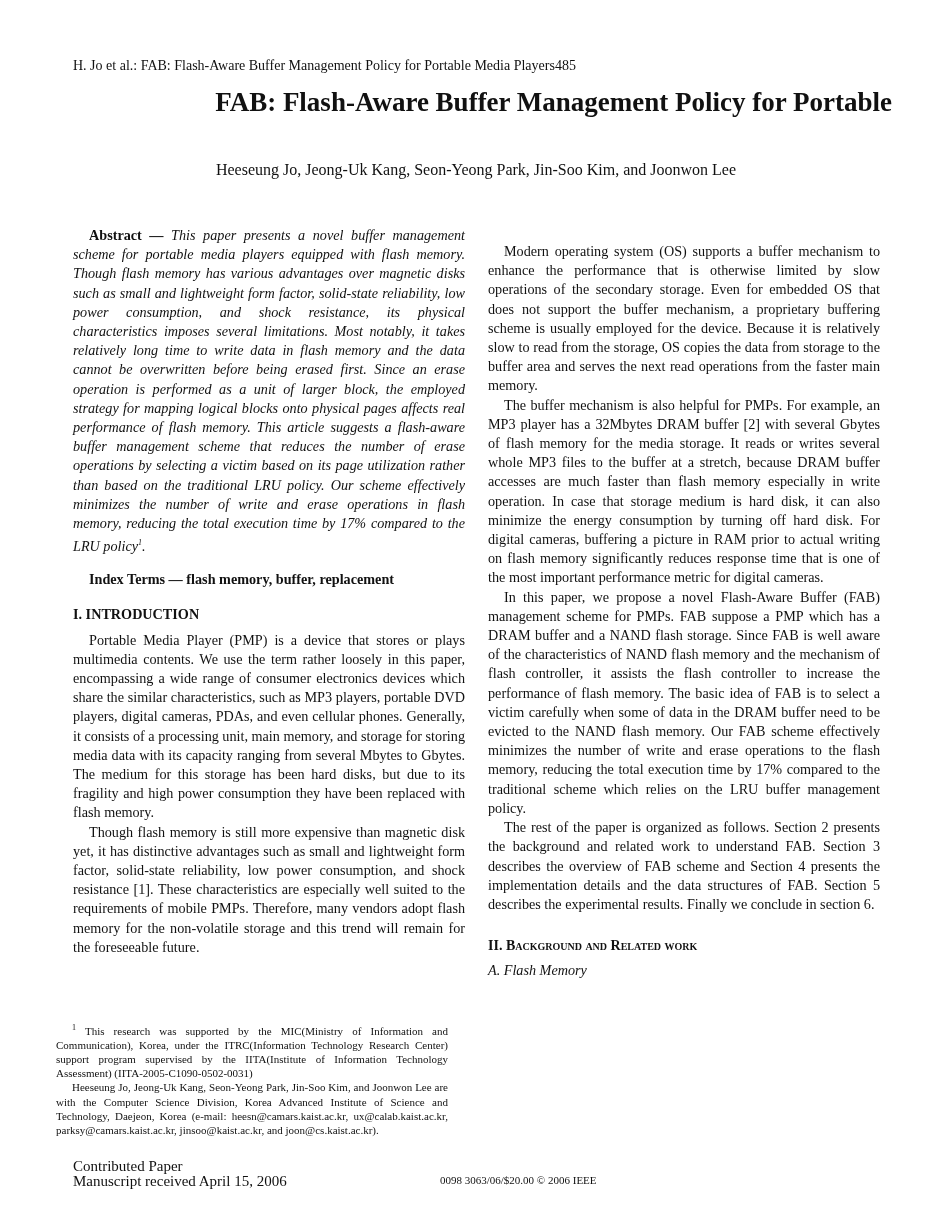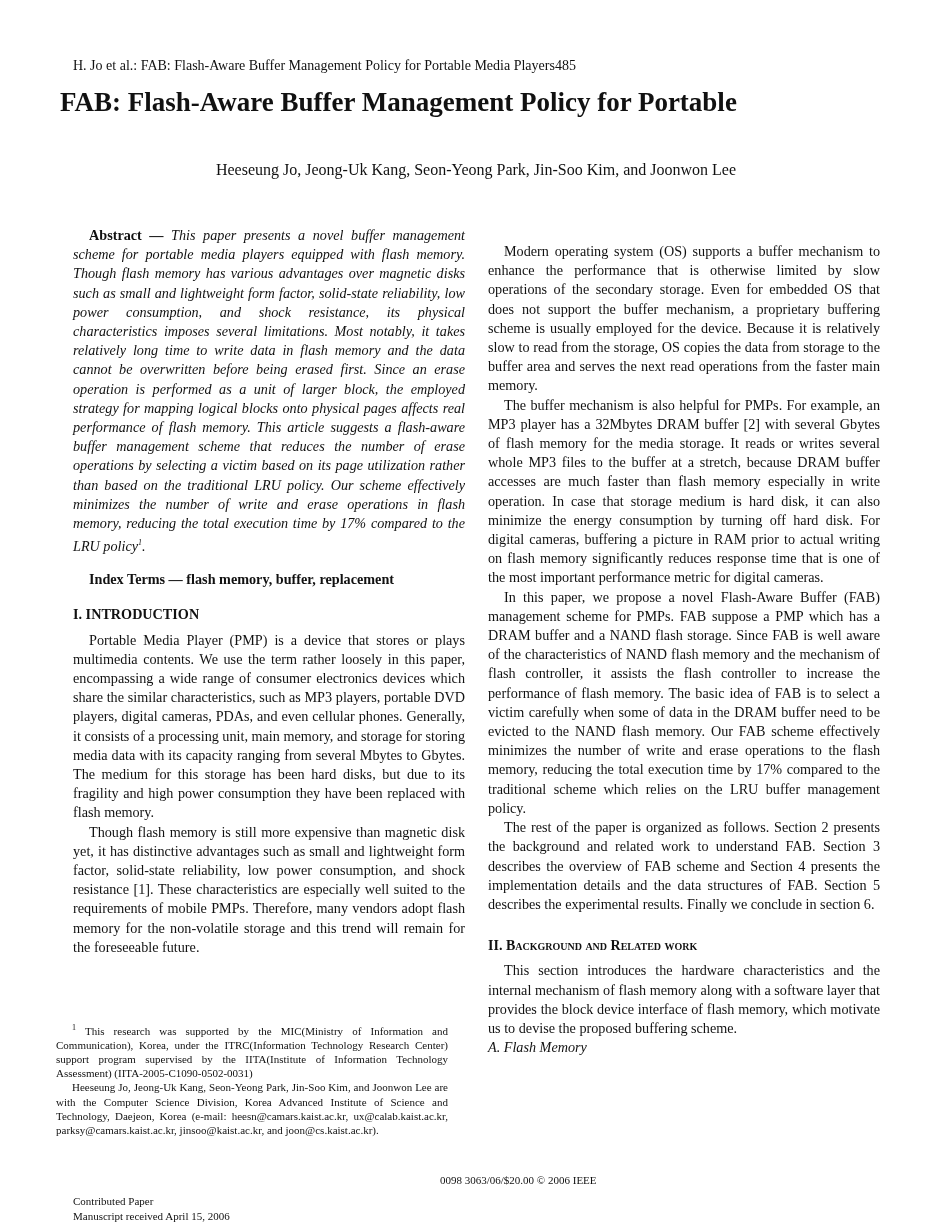--- a/index.html
+++ b/index.html
@@ -6,21 +6,21 @@
   body {
     width: 952px; height: 1232px; position: relative; overflow: hidden;
     font-family: "Liberation Serif", "DejaVu Serif", serif; color: #111;
   }
   .running-header {
     position: absolute; top: 58px; left: 73px; width: 808px;
     font-size: 14px; display: flex; justify-content: flex-start;
   }
   .title {
     position: absolute; top: 86px; left: 60px; width: 832px;
-    text-align: left; font-weight: bold; font-size: 27px; line-height: 33px;
+    text-align: right; font-weight: bold; font-size: 27px; line-height: 33px;
   }
   .authors {
     position: absolute; top: 161px; left: 60px; width: 832px;
     text-align: center; font-size: 16px;
   }
   .col {
     position: absolute; font-size: 14.2px; line-height: 19.2px;
     text-align: justify;
   }
   .col-left { top: 226px; left: 73px; width: 392px; }
@@ -35,21 +35,21 @@
   .section-heading.sc { font-variant: small-caps; font-size: 14px; }
   .subsection {
     font-style: italic; margin: 8px 0 4px 0; text-indent: 0 !important;
   }
   .footnotes {
     position: absolute; top: 1021px; left: 56px; width: 392px;
     font-size: 11px; line-height: 14.2px; text-align: justify;
   }
   .footnotes p { margin: 0; text-indent: 16px; }
   .foot-info {
-    position: absolute; top: 1159px; left: 73px; font-size: 11px; line-height: 15px; margin-top: 35px;
+    position: absolute; top: 1159px; left: 73px; font-size: 15px; line-height: 15px;
   }
   .copyright {
     position: absolute; top: 1174px; left: 392px; font-size: 11px; padding-left: 48px;
   }
   sup { font-size: 8px; }
 </style>
 </head>
 <body>
 
 <div class="running-header">
@@ -84,15 +84,14 @@
 </div>
 <div class="copyright">0098 3063/06/$20.00 © 2006 IEEE</div>
 
 <div class="col col-right">
   <p>Modern operating system (OS) supports a buffer mechanism to enhance the performance that is otherwise limited by slow operations of the secondary storage. Even for embedded OS that does not support the buffer mechanism, a proprietary buffering scheme is usually employed for the device. Because it is relatively slow to read from the storage, OS copies the data from storage to the buffer area and serves the next read operations from the faster main memory.</p>
   <p>The buffer mechanism is also helpful for PMPs. For example, an MP3 player has a 32Mbytes DRAM buffer [2] with several Gbytes of flash memory for the media storage. It reads or writes several whole MP3 files to the buffer at a stretch, because DRAM buffer accesses are much faster than flash memory especially in write operation. In case that storage medium is hard disk, it can also minimize the energy consumption by turning off hard disk. For digital cameras, buffering a picture in RAM prior to actual writing on flash memory significantly reduces response time that is one of the most important performance metric for digital cameras.</p>
   <p>In this paper, we propose a novel Flash-Aware Buffer (FAB) management scheme for PMPs. FAB suppose a PMP which has a DRAM buffer and a NAND flash storage. Since FAB is well aware of the characteristics of NAND flash memory and the mechanism of flash controller, it assists the flash controller to increase the performance of flash memory. The basic idea of FAB is to select a victim carefully when some of data in the DRAM buffer need to be evicted to the NAND flash memory. Our FAB scheme effectively minimizes the number of write and erase operations to the flash memory, reducing the total execution time by 17% compared to the traditional scheme which relies on the LRU buffer management policy.</p>
   <p>The rest of the paper is organized as follows. Section 2 presents the background and related work to understand FAB. Section 3 describes the overview of FAB scheme and Section 4 presents the implementation details and the data structures of FAB. Section 5 describes the experimental results. Finally we conclude in section 6.</p>
 
   <div class="section-heading sc" style="margin-top:22px;">II.  Background and Related work</div>
-  <p>This section introduces the hardware characteristics and the internal mechanism of flash memory along with a software layer that provides the block device interface of flash memory, which motivate us to devise the proposed buffering scheme.</p>
   <p class="subsection">A.  Flash Memory</p>
 </div>
 
 </body></html>

